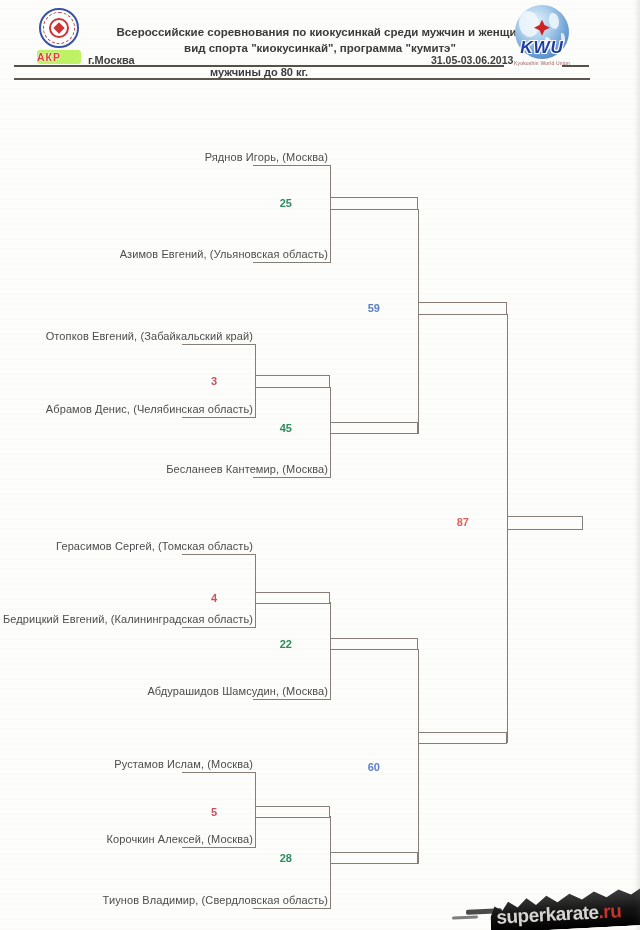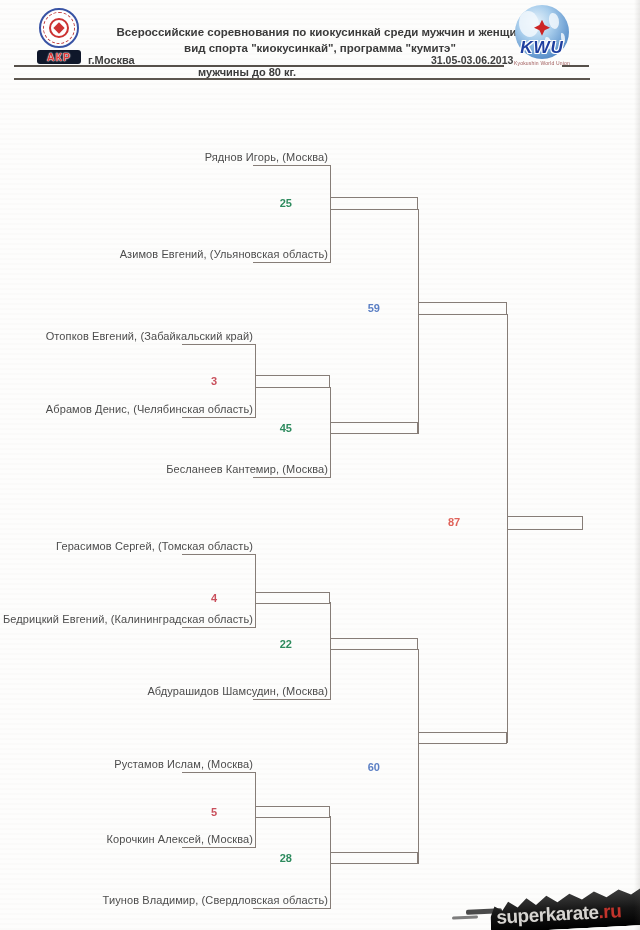--- a/index.html
+++ b/index.html
@@ -18,33 +18,33 @@
   
   .hdr-title{position:absolute; left:20px; width:600px; top:6px; text-align:center;
     font-size:15px; font-weight:bold; color:#3b3b3b; letter-spacing:.4px;}
   .hdr-sub{position:absolute; left:20px; width:600px; text-align:center;
     font-size:11.5px; font-weight:bold; color:#3b3b3b;}
   .hdr-sub1{top:26px;} .hdr-sub2{top:42px;}
   .hdr-city{position:absolute; left:88px; top:54px; font-size:11px; font-weight:bold; color:#3e3e3e;}
   .hdr-date{position:absolute; left:431px; top:54px; font-size:10.5px; font-weight:bold; color:#3e3e3e;}
   .rule{position:absolute; height:2px; background:#56504a;}
   .rule-thin{position:absolute; height:1.5px; background:#5c564f;}
-  .hdr-cat{position:absolute; left:2px; width:490px; top:66px; text-align:center;
+  .hdr-cat{position:absolute; left:14px; width:490px; top:66px; text-align:center;
     font-size:11px; font-weight:bold; color:#3b3b3b;}
 
   
   .akr{position:absolute; left:36px; top:8px; width:46px; height:58px;}
   .akr-circle{width:40px; height:40px; margin:0 auto; border-radius:50%;
     border:2.5px solid #3953a4; box-sizing:border-box; background:#fff; position:relative;}
   .akr-circle::before{content:""; position:absolute; inset:2px; border:1px dashed #c04040; border-radius:50%;}
   .akr-kanku{position:absolute; inset:8px; border:2px solid #cc3333; border-radius:50%;}
   .akr-kanku::before{content:""; position:absolute; left:50%; top:50%; width:8px; height:8px;
     margin:-4px 0 0 -4px; background:#cc3333; transform:rotate(45deg);}
-  .akr-banner{margin-top:2px; margin-left:1px; width:44px; height:14px; background:#0f172a;
-    border-radius:3px; text-align:center; line-height:14px; font-size:10.5px; font-weight:bold;
+  .akr-banner{margin-top:2px; margin-left:1px; width:44px; height:14px; background:#bef264;
+    border-radius:3px; line-height:14px; font-size:10.5px; font-weight:bold;
     color:#e03838; letter-spacing:1px;
     text-shadow:0 0 1px #fff, 0 0 1px #fff, 0 0 2px #fff;}
 
   
   .kwu{position:absolute; left:508px; top:5px; width:68px; height:62px; text-align:center;}
   .kwu-globe{width:54px; height:54px; margin:0 auto; border-radius:50%; position:relative; overflow:hidden;
     background:radial-gradient(circle at 38% 32%, #eaf4fb 0%, #a9ceec 35%, #5e93cc 72%, #3c6cae 100%);}
   .kwu-globe::before{content:""; position:absolute; left:4px; top:6px; width:20px; height:26px;
     background:#f3f8fd; border-radius:45% 60% 50% 60%; opacity:.85;
     box-shadow:25px -3px 0 -5px #f3f8fd, 19px 19px 0 -7px #f3f8fd, 34px 14px 0 -8px #f3f8fd;}
@@ -157,21 +157,21 @@
 
   <div class="mnum" style="left: 262px; top: 196px; color: rgb(46, 139, 94);">25</div>
   <div class="mnum" style="left: 187px; top: 374px; color: rgb(201, 80, 92);">3</div>
   <div class="mnum" style="left: 262px; top: 421px; color: rgb(46, 139, 94);">45</div>
   <div class="mnum" style="left: 350px; top: 301px; color: rgb(91, 127, 196);">59</div>
   <div class="mnum" style="left: 187px; top: 591px; color: rgb(201, 80, 92);">4</div>
   <div class="mnum" style="left: 262px; top: 637px; color: rgb(46, 139, 94);">22</div>
   <div class="mnum" style="left: 187px; top: 805px; color: rgb(201, 80, 92);">5</div>
   <div class="mnum" style="left: 262px; top: 851px; color: rgb(46, 139, 94);">28</div>
   <div class="mnum" style="left: 350px; top: 731px; color: rgb(91, 127, 196); margin-top: 29px;">60</div>
-  <div class="mnum" style="left: 439px; top: 515px; color: rgb(224, 99, 90); text-align: center;">87</div>
+  <div class="mnum" style="left: 439px; top: 515px; color: rgb(224, 99, 90);">87</div>
 
   <div class="wm-tail"></div>
   <div class="wm-tail2"></div>
   <div class="wm">
     <div class="wm-bar"></div>
     <div class="wm-text"><span>superkarate</span><span class="wm-ru">.ru</span></div>
   </div>
 
   <div class="page-edge"></div>
 </div>

